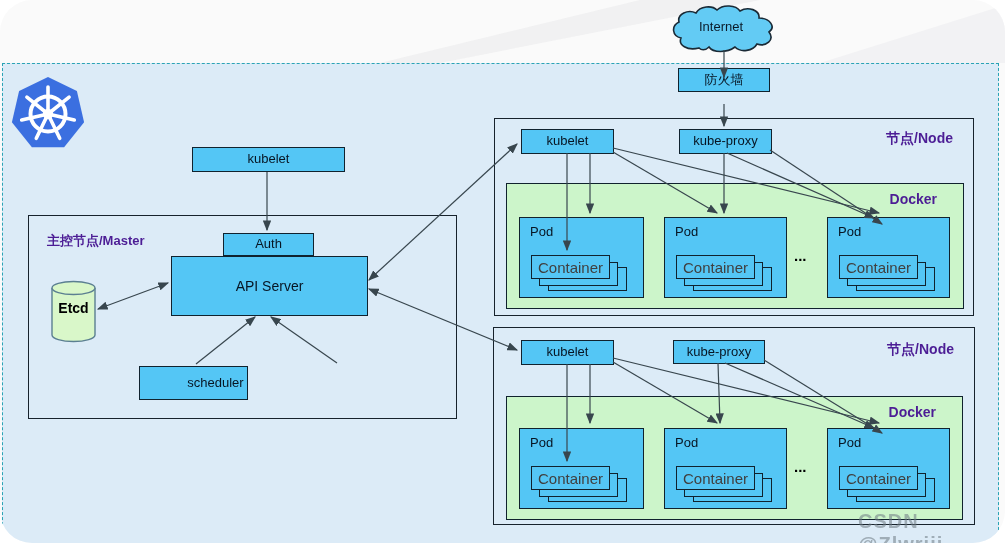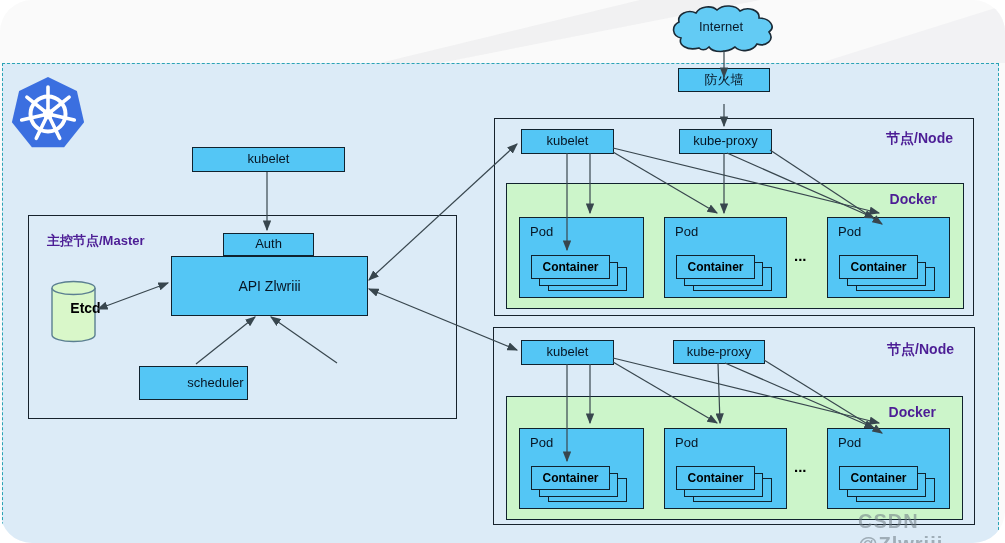--- a/index.html
+++ b/index.html
@@ -11,27 +11,27 @@
   .panel{position:absolute;border:1.5px solid #17222c;box-sizing:border-box;}
   .bluebox{position:absolute;background:#54c6f5;border:1.4px solid #10222e;
     display:flex;align-items:center;justify-content:center;
     font-size:13px;color:#071523;box-sizing:border-box;text-align:center;line-height:1.15;}
   .panel-title{position:absolute;font-weight:bold;font-size:14px;color:#4c1d95;}
   .docker{position:absolute;background:#ccf5ca;border:1.4px solid #10222e;box-sizing:border-box;}
   .pod{position:absolute;background:#54c6f5;border:1.4px solid #10222e;box-sizing:border-box;padding-left:24px;}
   .pod-label{position:absolute;left:10px;top:6px;font-size:13px;color:#071523;}
   .cbox{position:absolute;width:79px;height:24px;background:#54c6f5;border:1.3px solid #10222e;
     box-sizing:border-box;}
-  .cbox.front{display:flex;align-items:center;justify-content:center;font-size:12px;color:#000000;font-weight:bold;}
+  .cbox.front{display:flex;align-items:center;justify-content:center;font-size:15px;color:#404040;}
   .ellipsis{position:absolute;font-size:15px;font-weight:bold;color:#000;}
   .cloud-wrap{position:absolute;left:669px;top:5px;width:110px;height:49px;}
   .cloud-label{position:absolute;left:0;top:0;width:104px;height:42px;display:flex;
     align-items:center;justify-content:center;font-size:13px;color:#0a1a28;}
   .etcd-wrap{position:absolute;left:22px;top:64px;width:45px;height:63px;}
-  .etcd-label{position:absolute;left:12px;top:20px;width:45px;text-align:center;
+  .etcd-label{position:absolute;left:0;top:20px;width:45px;text-align:center;
     font-size:14px;font-weight:bold;color:#000;}
   .arrows{position:absolute;left:0;top:0;z-index:10;pointer-events:none;}
   .watermark{position:absolute;left:858px;top:510px;font-size:20px;font-weight:bold;
     color:rgba(110,122,132,0.55);letter-spacing:1px;z-index:11;}
   .logo{position:absolute;left:10px;top:76px;}
 </style>
 </head>
 <body>
 
 <div class="stage">
@@ -76,21 +76,21 @@
     <div class="cloud-label">Internet</div>
   </div>
 
   <div class="bluebox" style="left:678px;top:68px;width:92px;height:24px;">防火墙</div>
 
   <div class="bluebox" style="left:192px;top:147px;width:153px;height:25px;">kubelet</div>
 
   <div class="panel" style="left:28px;top:215px;width:429px;height:204px;">
     <div class="panel-title" style="left:18px;top:16px;font-size:13px;">主控节点/Master</div>
     <div class="bluebox" style="left:194px;top:17px;width:91px;height:23px;">Auth</div>
-    <div class="bluebox" style="left:142px;top:40px;width:197px;height:60px;font-size:14px;">API Zlwriii</div>
+    <div class="bluebox" style="left:142px;top:40px;width:197px;height:60px;font-size:14px;">API Server</div>
     <div class="etcd-wrap">
       <svg width="45" height="63" viewBox="0 0 45 63">
         <path d="M1,8 L1,55 A21.5,6.5 0 0 0 44,55 L44,8" fill="#d9f7c9" stroke="#5b7f91" stroke-width="1.4"></path>
         <ellipse cx="22.5" cy="8" rx="21.5" ry="6.5" fill="#d9f7c9" stroke="#5b7f91" stroke-width="1.4"></ellipse>
       </svg>
       <div class="etcd-label">Etcd</div>
     </div>
     <div class="bluebox" style="left:110px;top:150px;width:109px;height:34px;padding-left:44px;">scheduler</div>
   </div>
 

